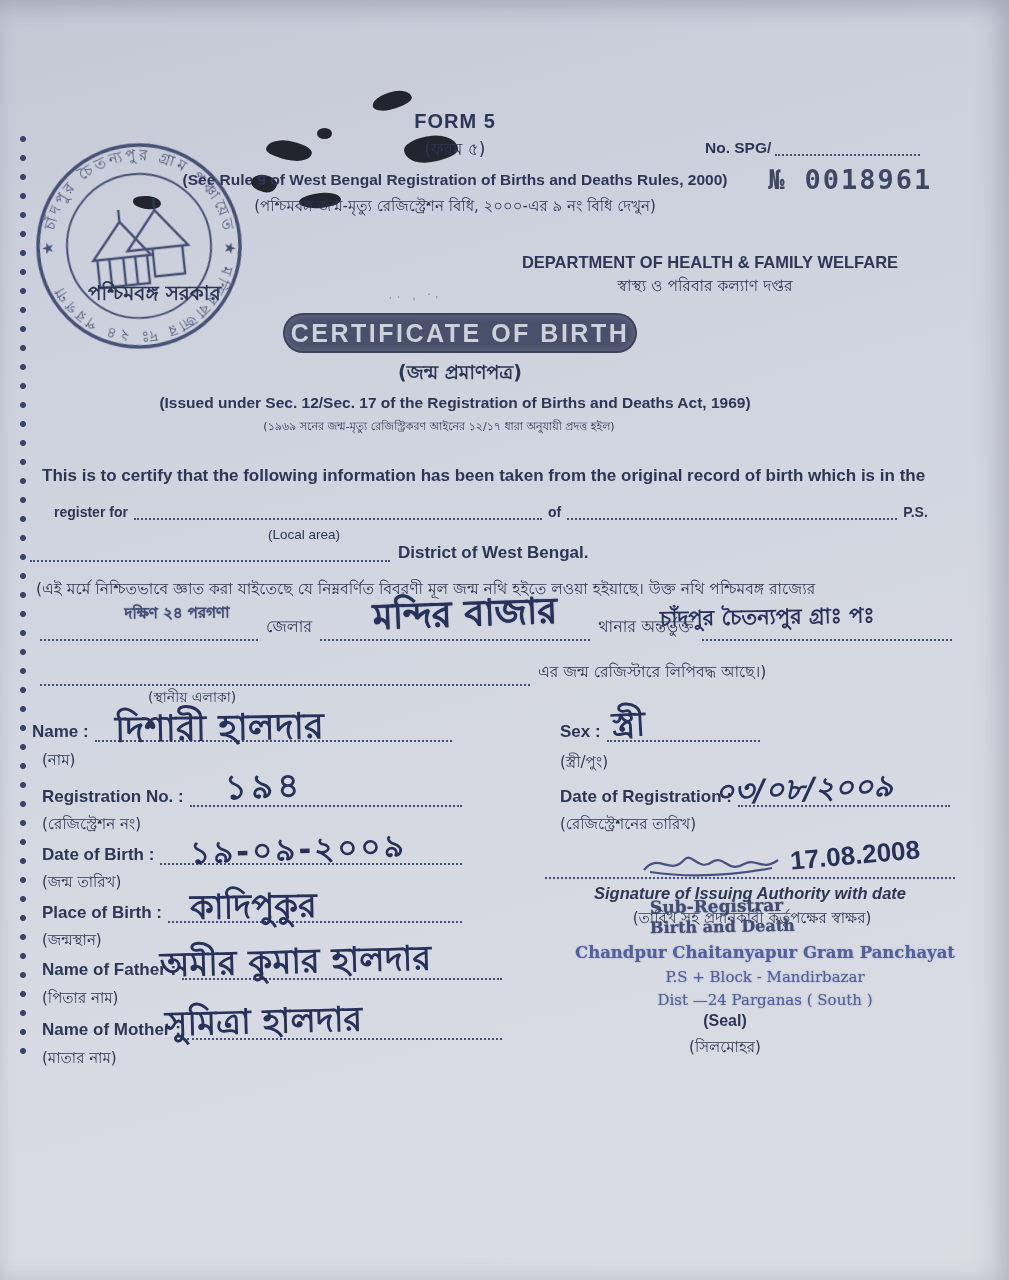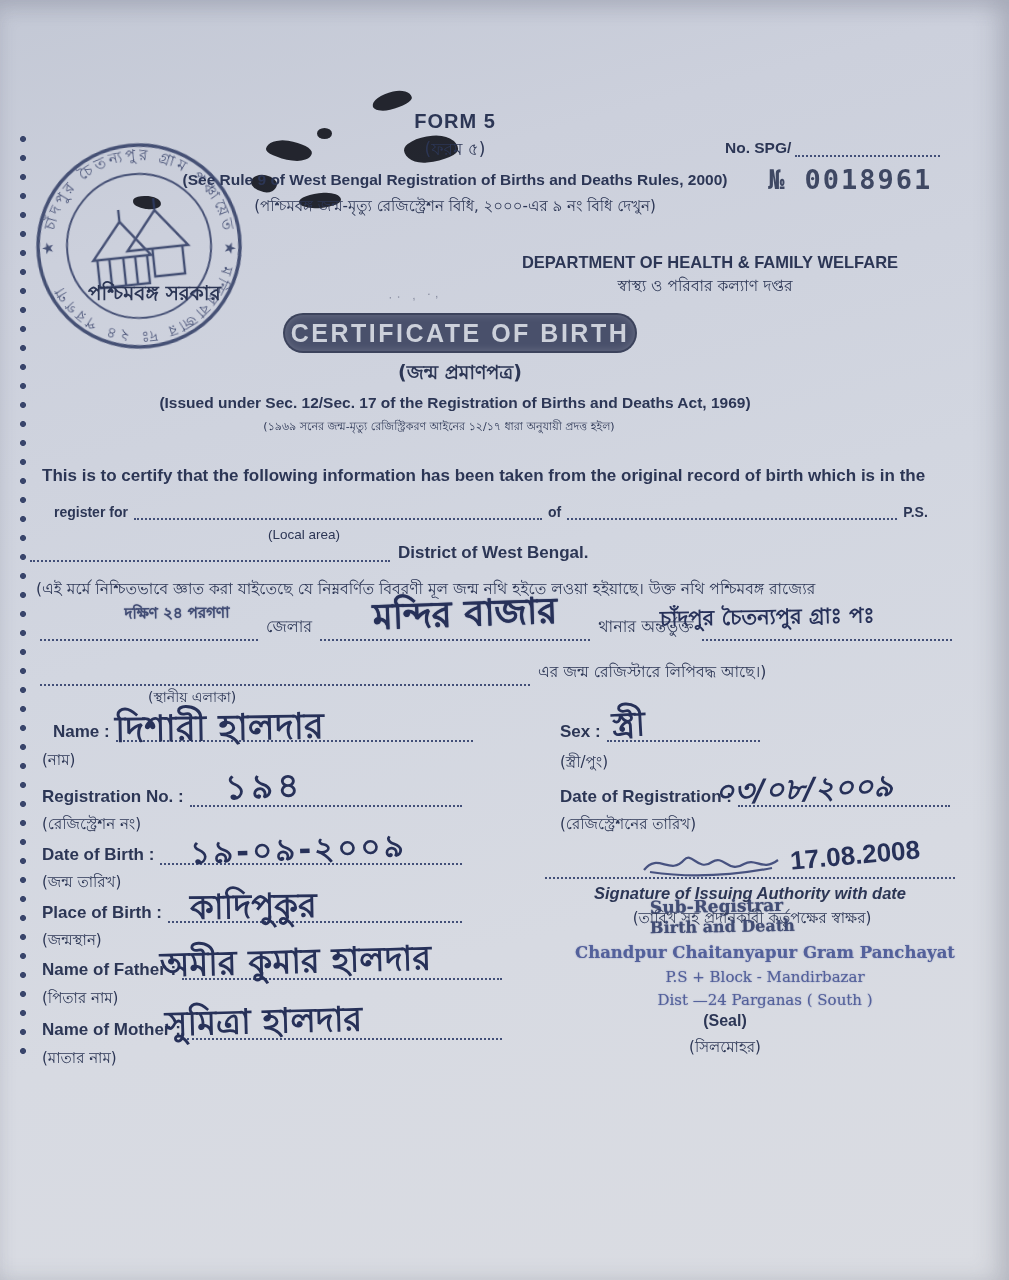--- a/index.html
+++ b/index.html
@@ -25,21 +25,21 @@
   .blot.b1{left:372px;top:92px;width:40px;height:17px;border-radius:58% 42% 60% 40%/55% 60% 40% 45%;transform:rotate(-14deg);}
   .blot.b2{left:266px;top:141px;width:46px;height:19px;border-radius:45% 55% 40% 60%/60% 45% 55% 40%;transform:rotate(9deg);}
   .blot.b3{left:317px;top:128px;width:15px;height:11px;border-radius:50%;}
   .blot.b4{left:404px;top:136px;width:54px;height:26px;border-radius:55% 45% 60% 40%/45% 60% 40% 55%;transform:rotate(-6deg);}
   .blot.b5{left:251px;top:175px;width:26px;height:17px;border-radius:50% 50% 45% 55%/55% 45% 55% 45%;transform:rotate(12deg);}
   .blot.b6{left:299px;top:193px;width:42px;height:15px;border-radius:60% 40% 55% 45%/50% 55% 45% 50%;transform:rotate(-4deg);}
   .blot.b7{left:133px;top:196px;width:28px;height:13px;border-radius:55% 45% 50% 50%/45% 55% 50% 50%;transform:rotate(6deg);}
   
   .form5{left:330px;top:110px;width:250px;font-size:20px;letter-spacing:1px;}
   .form5bn{left:330px;top:136px;width:250px;font-size:17px;}
-  .spg{left:705px;top:139px;width:215px;font-size:15.5px;font-weight:bold;display:flex;align-items:flex-end;margin-left:20px;}
+  .spg{left:705px;top:139px;width:215px;font-size:15.5px;font-weight:bold;display:flex;}
   .spg .dots{flex:1;margin-left:4px;}
   .serial{left:768px;top:164px;font-family:"DejaVu Sans Mono","Liberation Mono",monospace;
           font-size:27px;font-weight:bold;color:#333d59;letter-spacing:2px;opacity:.92;}
   .rule-en{left:135px;top:171px;width:640px;font-size:15.5px;font-weight:bold;}
   .rule-bn{left:160px;top:194px;width:590px;font-size:15px;}
   .govt-en{left:38px;top:255px;width:340px;font-size:17.5px;letter-spacing:.5px;z-index:3;}
   .govt-bn{left:88px;top:278px;width:220px;font-size:20px;z-index:3;}
   .dept-en{left:495px;top:253px;width:430px;font-size:16.5px;}
   .dept-bn{left:555px;top:274px;width:300px;font-size:15.5px;}
   .smudge{left:388px;top:286px;width:80px;height:18px;color:#8b90a2;font-size:13px;letter-spacing:4px;transform:rotate(-5deg);}
@@ -63,21 +63,21 @@
   .stamp-text{color:#2e3a66;font-weight:bold;text-shadow:0 0 1.2px rgba(46,58,102,.8);opacity:.88;}
   .dist-stamp{left:62px;top:601px;width:230px;font-size:15px;transform:rotate(-.5deg);z-index:2;}
   .hand{color:#273159;font-weight:bold;z-index:2;white-space:nowrap;}
   .jela-val{left:320px;top:586px;width:290px;font-size:36px;transform:rotate(-2deg);text-shadow:0 0 1px #273159;}
   .thana-val{left:660px;top:600px;width:345px;font-size:21px;transform:rotate(-1deg);}
   .reg-bn-row{left:40px;top:660px;width:760px;display:flex;align-items:flex-end;font-size:15.5px;}
   .local-bn{left:148px;top:686px;font-size:14px;}
   
   .frow{display:flex;align-items:flex-end;font-size:17px;font-weight:bold;}
   .sub{font-size:15px;font-weight:normal;}
-  .f-name{left:53px;top:722px;width:420px;text-align:right;}     .f-name-bn{left:42px;top:748px;}
+  .f-name{left:32px;top:722px;width:420px;text-align:right;}     .f-name-bn{left:42px;top:748px;}
   .v-name{left:115px;top:700px;font-size:36px;transform:rotate(-1deg);}
   .f-sex{left:560px;top:722px;width:200px;}     .f-sex-bn{left:560px;top:750px;}
   .v-sex{left:612px;top:698px;font-size:34px;transform:rotate(-3deg);}
   .f-reg{left:42px;top:787px;width:420px;}      .f-reg-bn{left:42px;top:812px;}
   .v-reg{left:225px;top:760px;font-size:34px;letter-spacing:4px;transform:rotate(-2deg);}
   .f-dreg{left:560px;top:787px;width:390px;}    .f-dreg-bn{left:560px;top:812px;}
   .v-dreg{left:715px;top:765px;font-size:30px;transform:rotate(-2deg);font-style:italic;}
   .f-dob{left:42px;top:845px;width:420px;justify-content:center;}      .f-dob-bn{left:42px;top:870px;}
   .v-dob{left:190px;top:825px;font-size:31px;letter-spacing:3px;transform:rotate(-2deg);}
   .f-pob{left:42px;top:903px;width:420px;}      .f-pob-bn{left:42px;top:928px;}

